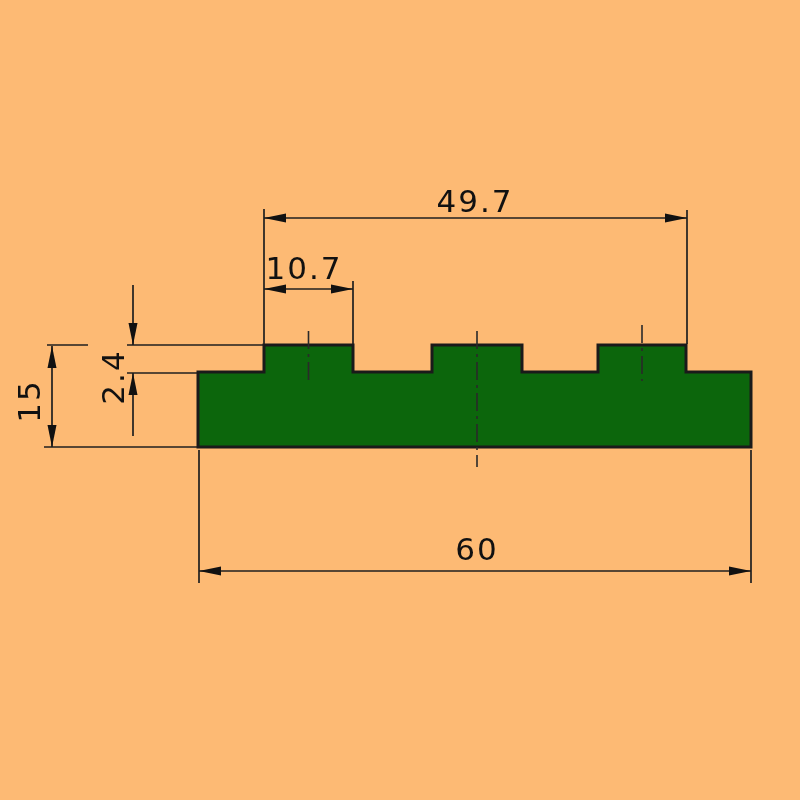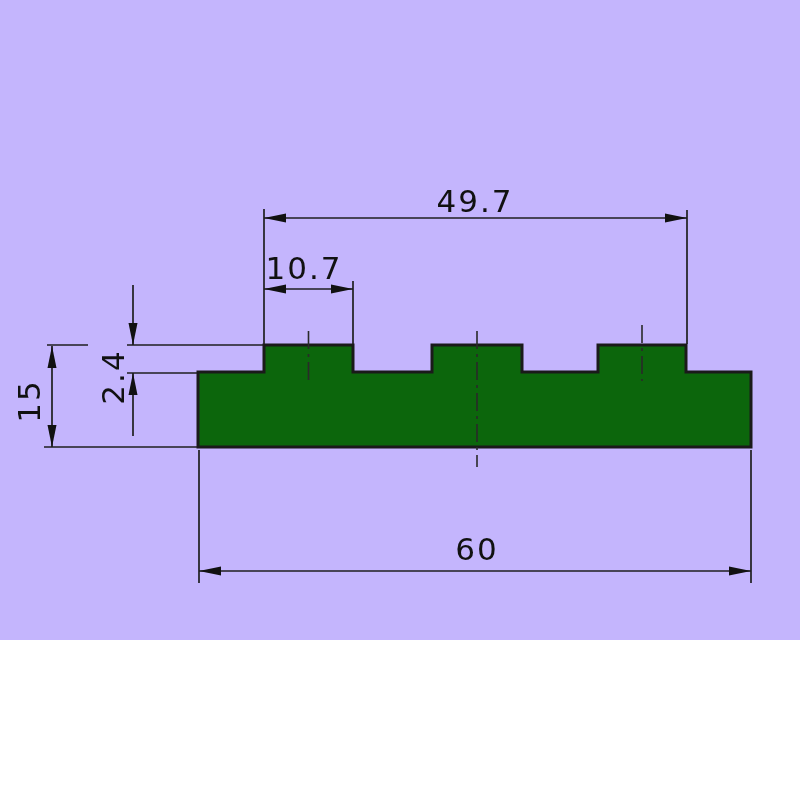--- a/index.html
+++ b/index.html
@@ -3,22 +3,22 @@
 <meta charset="utf-8">
 <style>
   html, body {
     margin: 0;
     padding: 0;
     background: #ffffff;
   }
   .canvas {
     position: relative;
     width: 800px;
-    height: 640px;
-    background: #c4b5fd;
+    height: 800px;
+    background: #fdba74;
     overflow: hidden;
   }
   svg {
     display: block;
   }
   .dim-text {
     font-family: "DejaVu Sans", "Liberation Sans", sans-serif;
     font-size: 31px;
     letter-spacing: 2px;
     fill: #111111;

